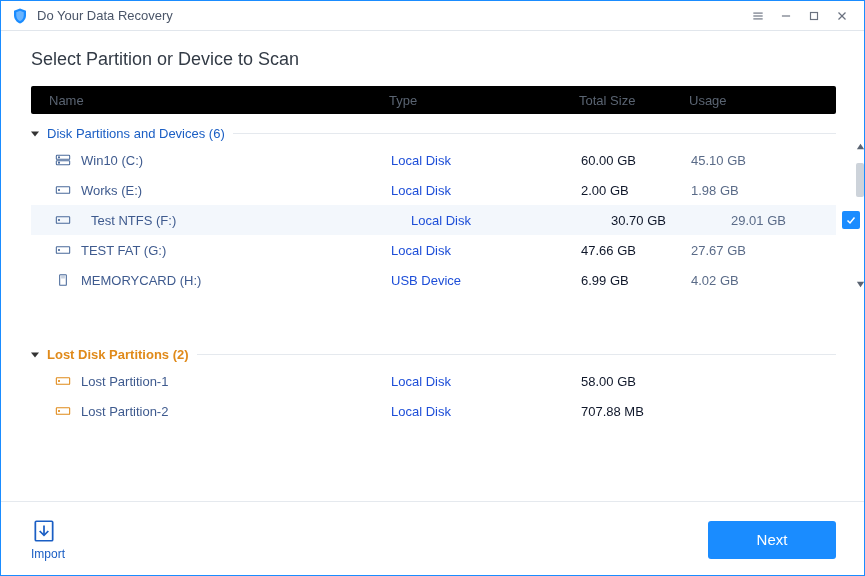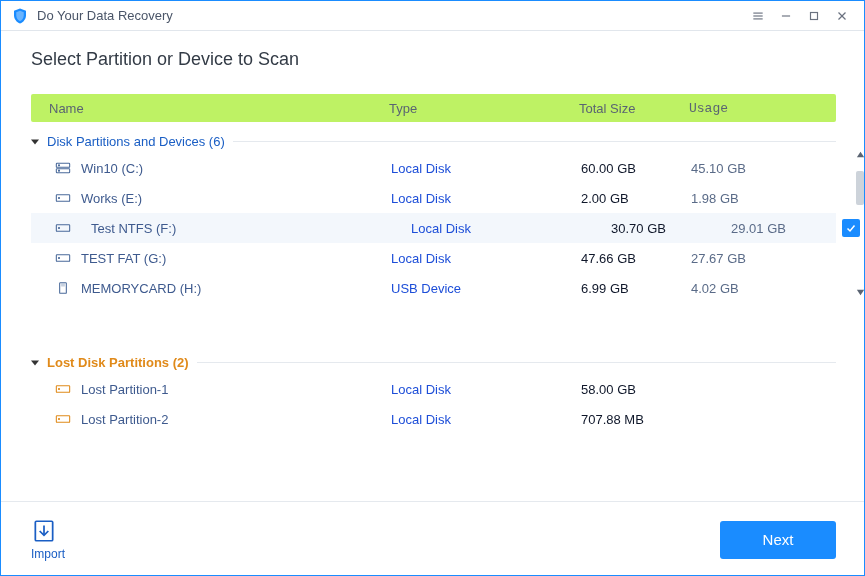--- a/index.html
+++ b/index.html
@@ -8,28 +8,28 @@
   
   .titlebar { height: 30px; display: flex; align-items: center; padding: 0 10px; border-bottom: 1px solid #e1e6ec; }
   .titlebar .app-icon { width: 18px; height: 18px; margin-right: 8px; }
   .titlebar .app-title { font-size: 13px; color: #4a5568; flex: 0 0 auto; }
   .titlebar .spacer { flex: 1; }
   .titlebar .win-btn { width: 28px; height: 28px; display: flex; align-items: center; justify-content: center; color: #6b7280; cursor: pointer; }
   .titlebar .win-btn svg { width: 14px; height: 14px; }
 
   
   .main { padding: 18px 30px 0 30px; height: 470px; }
-  .page-title { font-size: 18px; color: #333b46; margin-bottom: 24px; }
-
-  .header-row { display: flex; align-items: center; background: #bef264; height: 28px; border-radius: 2px; padding-left: 18px; }
+  .page-title { font-size: 18px; color: #333b46; margin-bottom: 16px; }
+
+  .header-row { display: flex; align-items: center; background: #000000; height: 28px; border-radius: 2px; padding-left: 18px; }
   .header-row div { font-size: 13px; color: #5a6472; }
   .col-name  { width: 340px; }
   .col-type  { width: 190px; }
   .col-size  { width: 110px; }
-  .col-usage { width: 100px; font-family: Liberation Mono, monospace; }
+  .col-usage { width: 100px; }
 
   .section { margin-top: 12px; }
   .section-header { display: flex; align-items: center; font-size: 13px; margin-bottom: 4px; }
   .section-header .caret { width: 10px; margin-right: 6px; color: #333; }
   .section-header .label-primary { color: #1a5ec4; }
   .section-header .label-warn    { color: #e08a1a; font-weight: bold; }
   .section-header .hr { flex:1; height:1px; background:#e5e9ee; margin-left: 8px; }
 
   .list-wrap { position: relative; }
   .row { display: flex; align-items: center; height: 30px; padding-left: 22px; font-size: 13px; color: #3e5a8e; }
@@ -50,21 +50,21 @@
   .scrollbar .track { flex:1; width:12px; background:transparent; position:relative; }
   .scrollbar .thumb { position:absolute; top:10px; width:8px; left:2px; height:34px; background:#cdd3da; border-radius:2px; }
 
   .section-gap { height: 40px; }
 
   
   .footer { position: absolute; bottom:0; left:0; right:0; height:76px; border-top:1px solid #e5e9ee; padding: 10px 30px; display:flex; align-items:center; }
   .import-btn { display:flex; flex-direction:column; cursor:pointer; color:#1a5ec4; font-size:12px; }
   .import-btn svg { width:26px; height:26px; }
   .footer .spacer { flex:1; }
-  .next-btn { width:116px; height:38px; background:#1a8cff; color:#fff; font-size:15px; border:none; border-radius:3px; cursor:pointer; }
+  .next-btn { width:128px; height:38px; background:#1a8cff; color:#fff; font-size:15px; border:none; border-radius:3px; cursor:pointer; }
 
   .container { position: relative; width: 865px; height: 576px; }
 </style>
 </head>
 <body>
 <div class="container">
 
 <div class="titlebar">
   <span class="app-icon">
     <svg viewBox="0 0 24 24">

